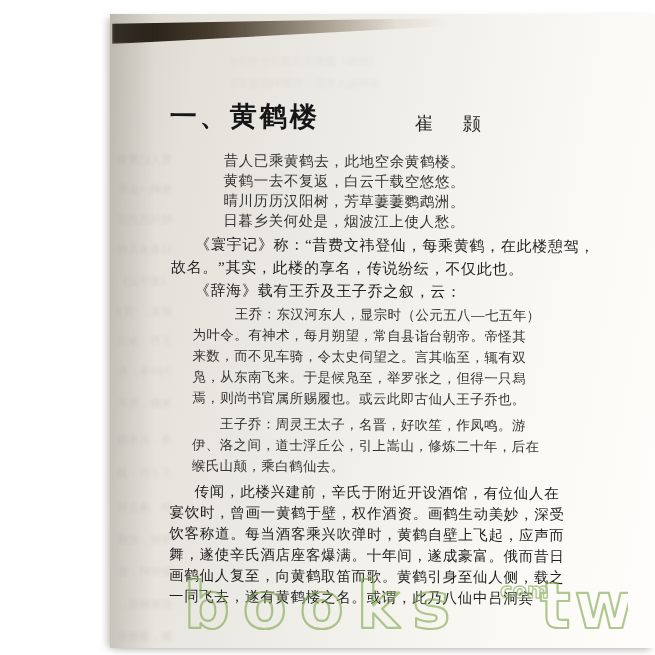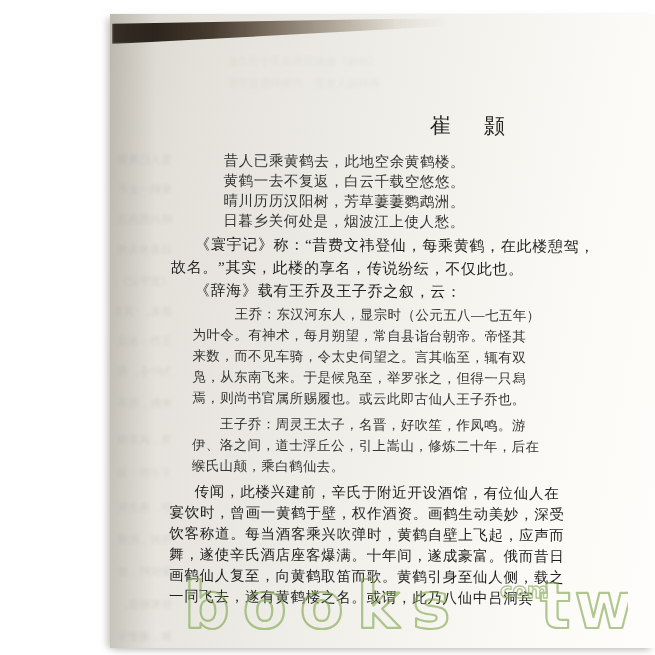--- a/index.html
+++ b/index.html
@@ -64,22 +64,22 @@
   }
   .page-title {
     position: absolute; left: 60px; top: 84px;
     font-family: "Liberation Sans", sans-serif;
     font-weight: 700;
     font-size: 27px;
     letter-spacing: 3px;
     color: #161616;
   }
   .author {
-    position: absolute; left: 320px; top: 96px;
-    font-size: 21px;
+    position: absolute; left: 305px; top: 96px;
+    font-size: 18px;
     letter-spacing: 6px;
     color: #242424;
   }
   .poem {
     position: absolute; left: 114px; top: 136px;
     font-size: 14.5px; line-height: 20px;
     letter-spacing: 0.6px;
     color: #353535;
   }
   .para {
@@ -146,20 +146,21 @@
       <span class="ghost" style="top:518px">传闻，此楼兴建前，辛氏于附近开设酒馆，有位仙人在</span>
       <span class="ghost" style="top:550px">宴饮时，曾画一黄鹤于壁，权作酒资。画鹤生动美妙，深受</span>
       <span class="ghost" style="top:583px">饮客称道。每当酒客乘兴吹弹时，黄鹤自壁上飞起，应声而</span>
       <span class="ghost" style="top:615px">舞，遂使辛氏酒店座客爆满。十年间，遂成豪富。俄而昔日</span>
       <span class="ghost wide" style="top:40px">《辞海》载有王乔及王子乔之叙，云：</span>
       <span class="ghost wide" style="top:62px">画鹤仙人复至，向黄鹤取笛而歌。黄鹤引身至仙人侧，载之</span>
     </div>
 
     <div class="content">
 
+      <div class="page-title">一、黄鹤楼</div>
       <div class="author">崔　颢</div>
 
       <div class="poem">
         <div class="line">昔人已乘黄鹤去，此地空余黄鹤楼。</div>
         <div class="line">黄鹤一去不复返，白云千载空悠悠。</div>
         <div class="line">晴川历历汉阳树，芳草萋萋鹦鹉洲。</div>
         <div class="line">日暮乡关何处是，烟波江上使人愁。</div>
       </div>
 
       <div class="para para1">

